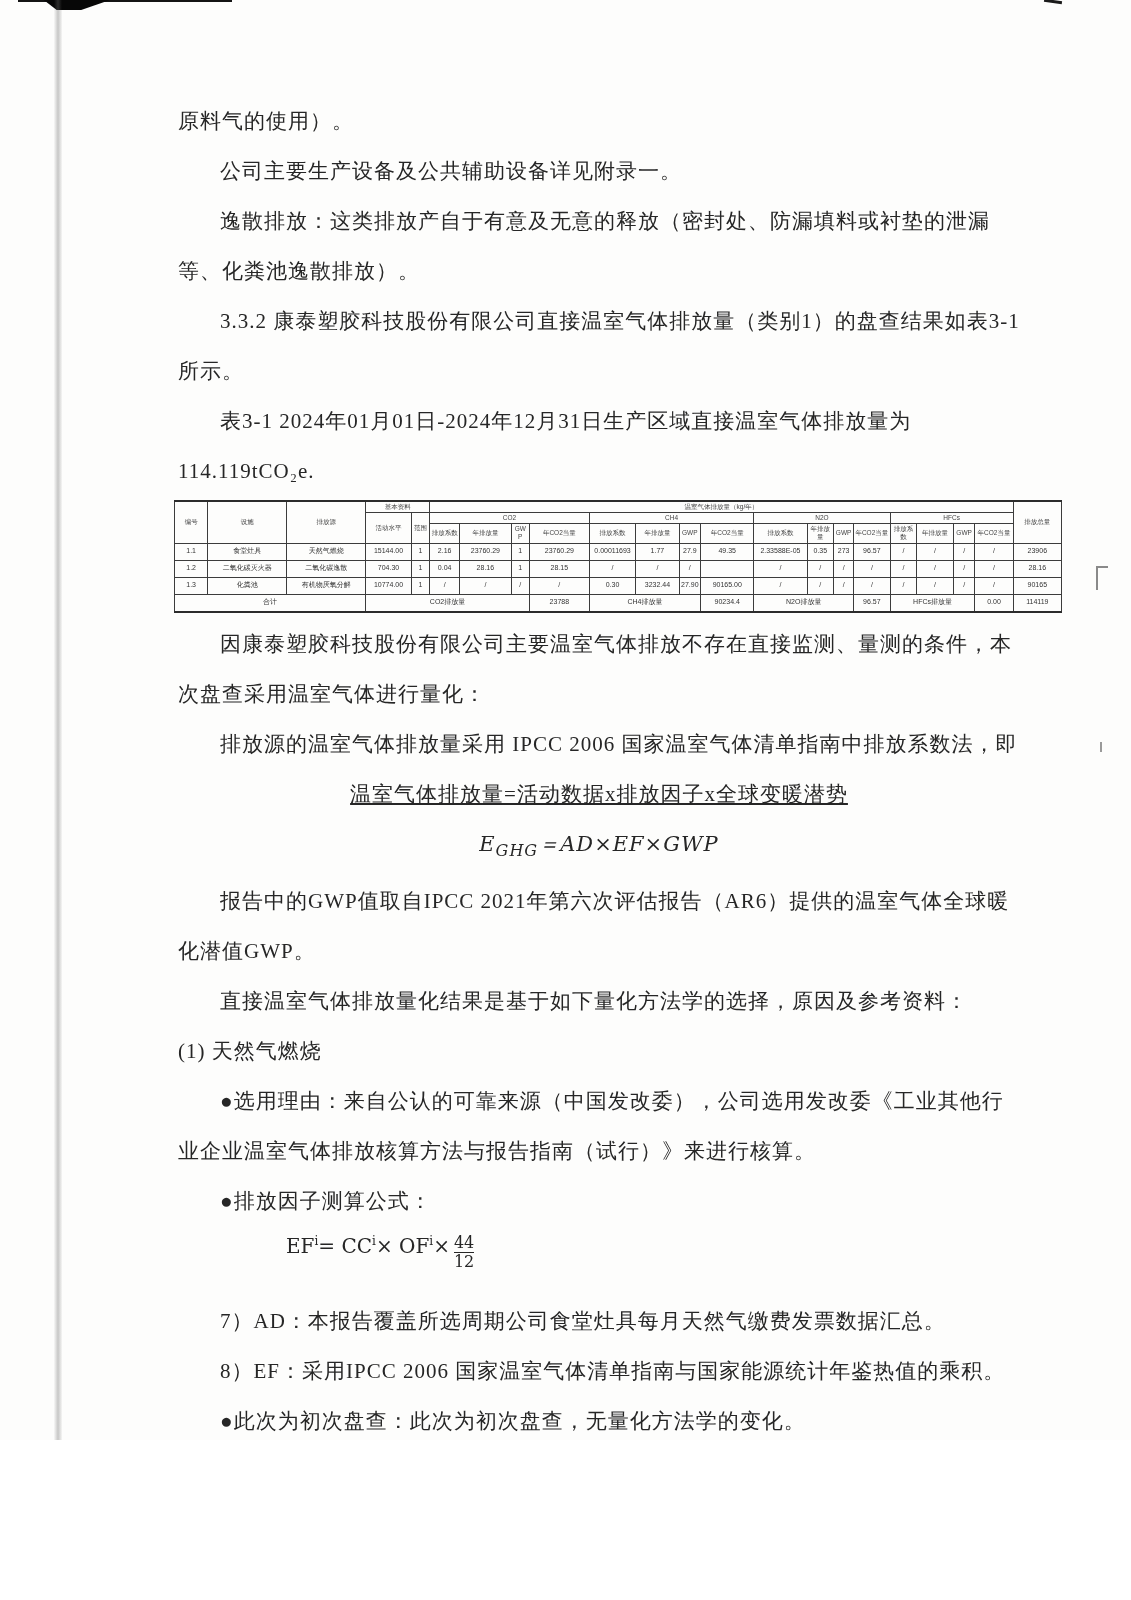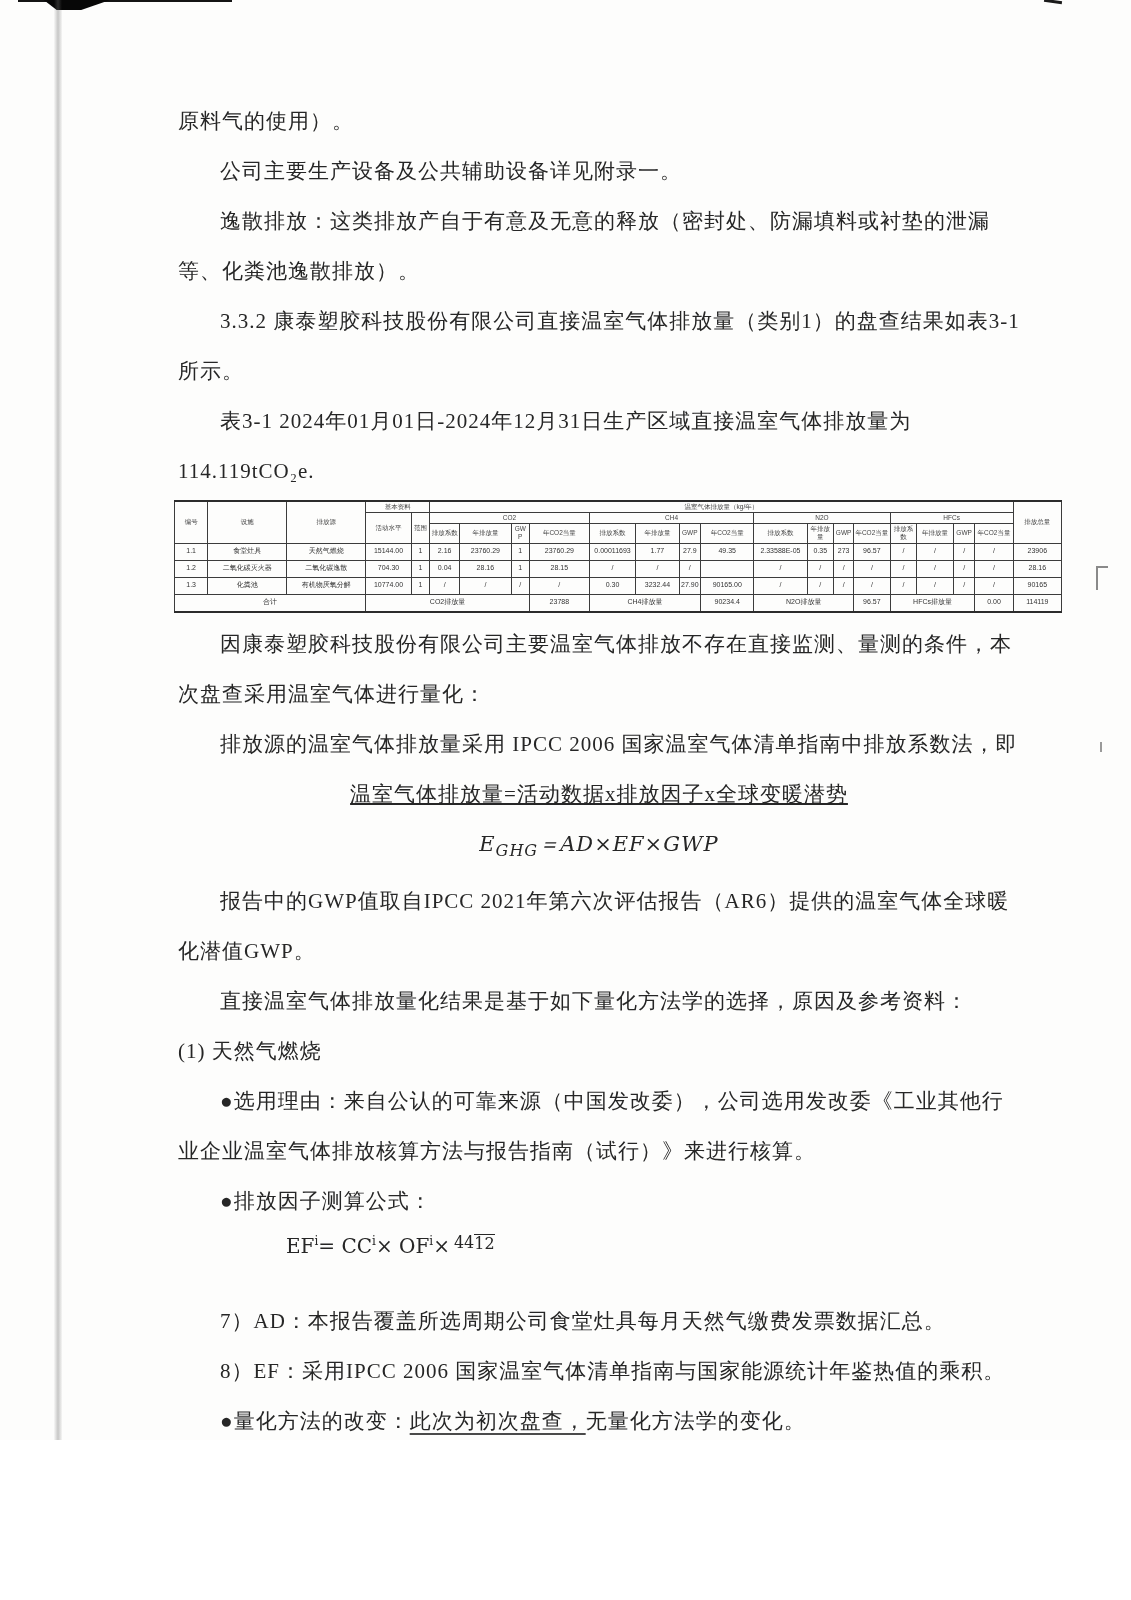--- a/index.html
+++ b/index.html
@@ -24,24 +24,24 @@
   .content{position:absolute;left:178px;top:96px;width:842px;}
   .content p,.content h3{margin:0;font-size:21px;font-weight:normal;line-height:50px;letter-spacing:1px;}
   .ind{text-indent:2em;}
   .caption{font-size:19px;line-height:40px;text-indent:2em;letter-spacing:0;}
   .formula-cn{font-weight:bold;text-align:center;font-size:22px;line-height:58px;letter-spacing:1px;text-decoration:underline;}
   .formula-math{text-align:center;font-size:22px;line-height:46px;font-style:italic;font-family:"DejaVu Serif",serif;}
   .formula-math sub{font-size:16px;}
   .ef-formula{margin:8px 0 6px 108px;height:56px;display:flex;
     font-family:"DejaVu Serif",serif;font-size:20px;}
   .ef-formula sub{font-size:12px;}
-  .frac{display:inline-flex;text-align:center;vertical-align:middle;
+  .frac{display:inline-flex;flex-direction:column;text-align:center;vertical-align:middle;
     font-size:16px;line-height:1.15;margin-left:4px;}
   .frac .den{border-top:1.5px solid #262626;}
-  .uline{text-decoration:underline;text-underline-offset:5px;text-decoration-color:#4a4a4a;}
+  .uline{text-underline-offset:5px;text-decoration-color:#4a4a4a;}
   .pagenum{text-align:center;font-size:17px;line-height:30px;margin-top:14px;letter-spacing:0;}
   
   .table-wrap{margin:4px 0 6px -4px;width:888px;}
   table.em{border-collapse:collapse;table-layout:fixed;width:100%;
     font-family:"Liberation Sans",sans-serif;}
   table.em th,table.em td{
     border:1px solid #3c3c3c;
     font-size:7px;font-weight:normal;line-height:1.25;
     padding:1px 1px;text-align:center;vertical-align:middle;
     overflow:hidden;white-space:normal;word-break:break-all;color:#333;}
@@ -244,18 +244,18 @@
         <span> × </span>
         <span class="frac">
           <span class="num">44</span>
           <span class="den">12</span>
         </span>
     </div>
 
     <p class="ind">7）AD：本报告覆盖所选周期公司食堂灶具每月天然气缴费发票数据汇总。</p>
     <p class="ind">8）EF：采用IPCC 2006 国家温室气体清单指南与国家能源统计年鉴热值的乘积。</p>
 
-    <p class="ind"><span>●量化方法的改变：</span><span class="uline">此次为初次盘查，</span><span>无量化方法学的变化。</span></p>
+    <p class="ind"><span>●此次为初次盘查：</span><span class="uline">此次为初次盘查，</span><span>无量化方法学的变化。</span></p>
 
     <p class="pagenum">12</p>
 
   </div>
 </div>
 
 </body></html>

